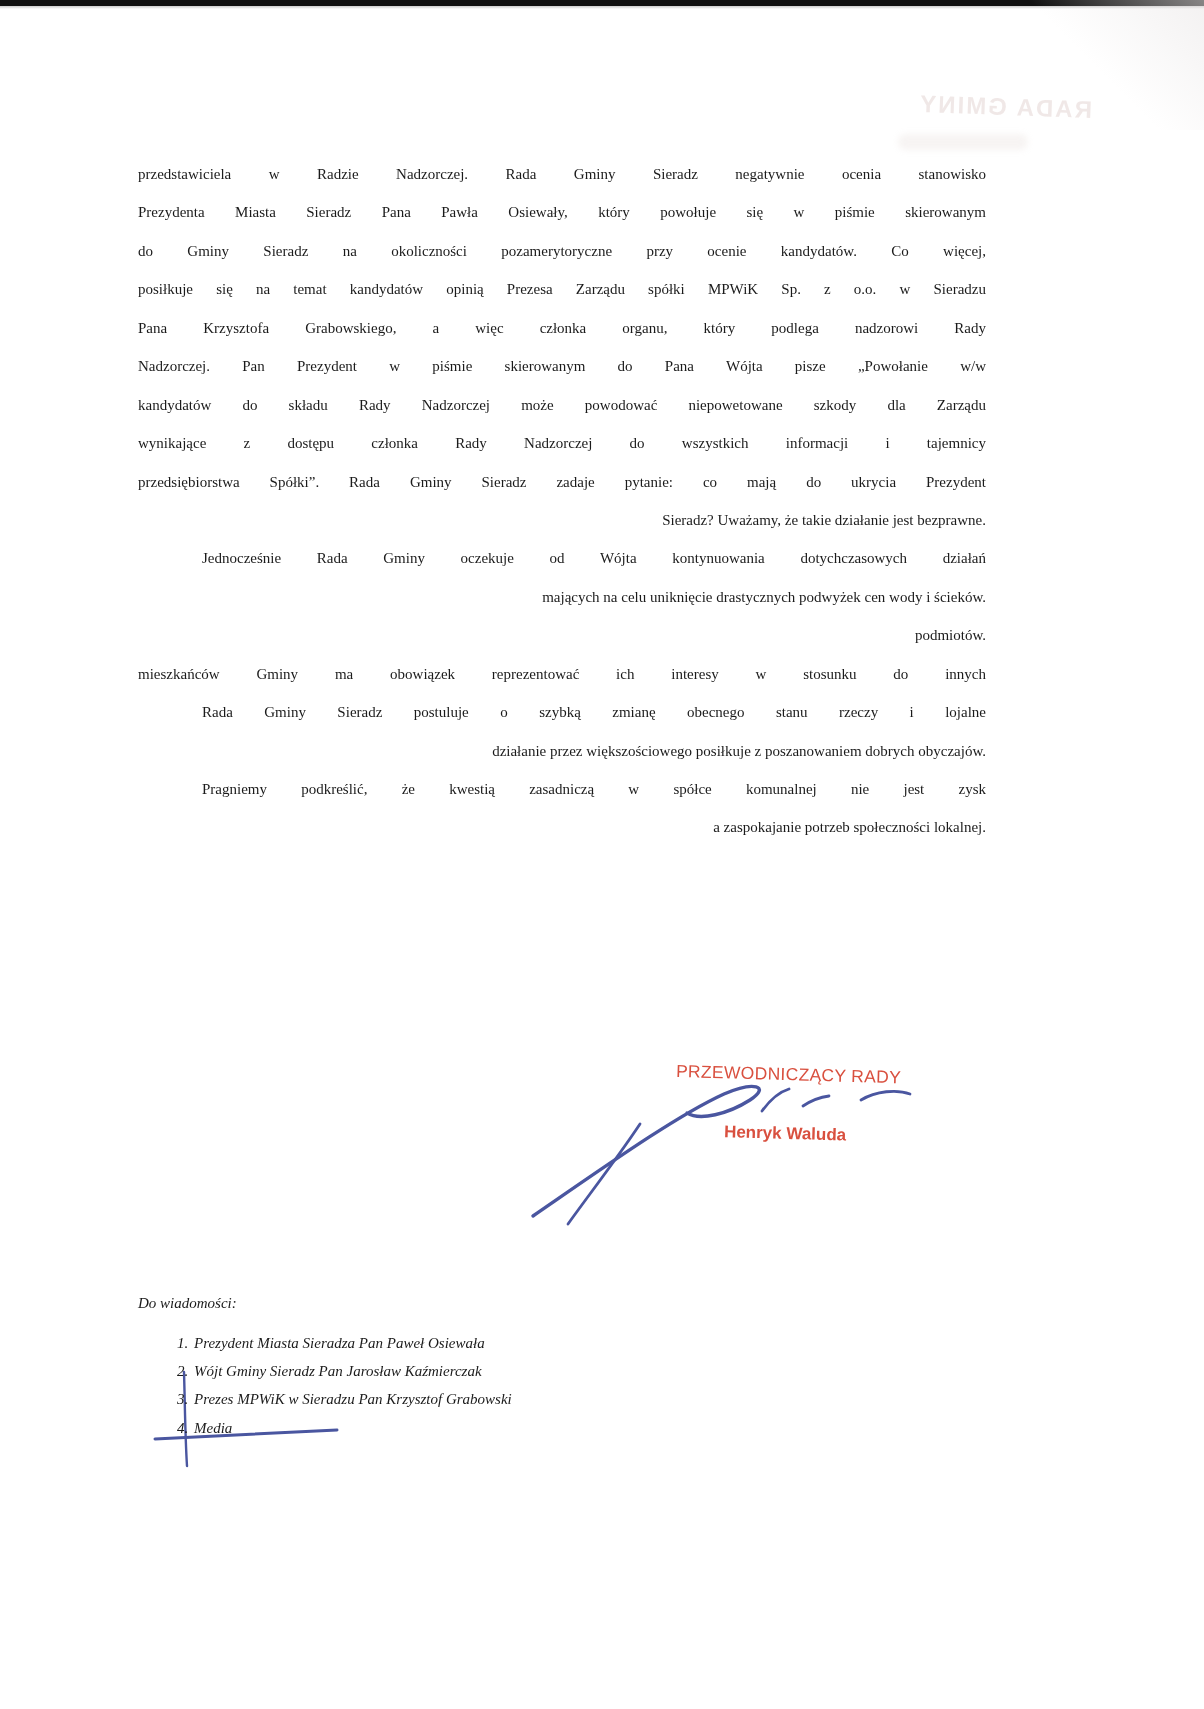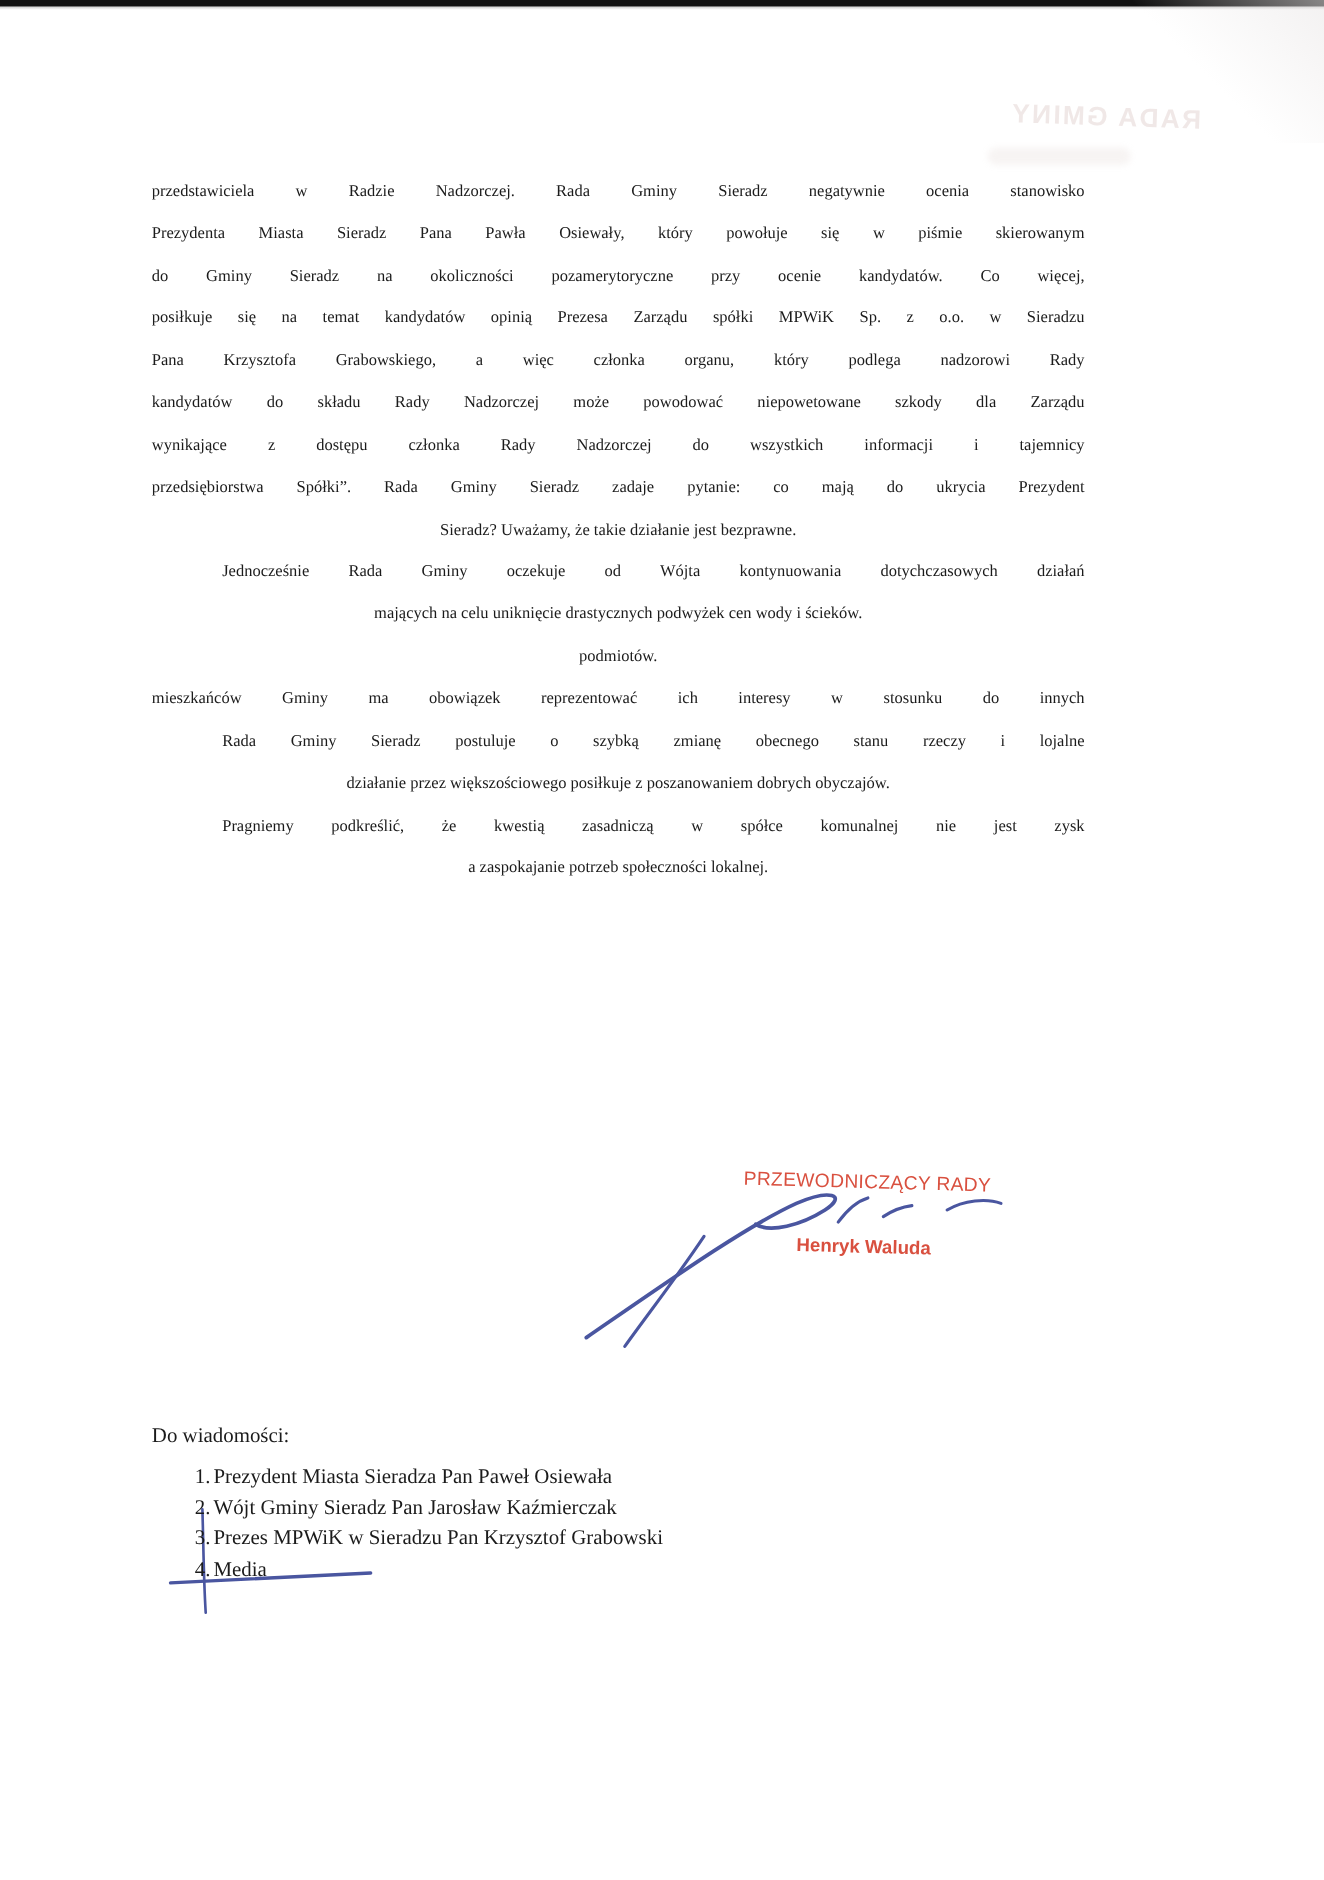--- a/index.html
+++ b/index.html
@@ -23,62 +23,63 @@
   }
   .ghost2{
     position:absolute;left:898px;top:134px;width:130px;height:16px;
     background:rgba(200,175,170,0.14);border-radius:8px;filter:blur(3px);
   }
   
   .doc-body{
     position:absolute;left:138px;top:155px;width:848px;
     font-size:15px;line-height:38.45px;
   }
-  .line{height:38.45px;white-space:normal;text-align:center;}
+  .line{height:38.45px;white-space:normal;text-align:right;}
   .line.j{text-align:justify;text-align-last:justify;-moz-text-align-last:justify;}
   .line.ind{padding-left:64px;}
   
   .stamp-title{
     position:absolute;left:676px;top:1064px;width:215px;
     font-family:"Liberation Sans","DejaVu Sans",sans-serif;
     font-size:17.5px;letter-spacing:.3px;white-space:nowrap;
     color:var(--stamp-color,#d9503f);
     transform:rotate(1.6deg);
   }
   .stamp-name{
     position:absolute;left:724px;top:1124px;width:130px;
     font-family:"Liberation Sans","DejaVu Sans",sans-serif;
     font-size:17px;font-weight:700;white-space:nowrap;
     color:var(--stamp-color,#d9503f);
     transform:rotate(1.6deg);
   }
   .ink-svg{position:absolute;left:0;top:0;width:1204px;height:1709px;pointer-events:none;}
   .ink-svg path{fill:none;stroke:var(--ink-color,#4a56a0);stroke-linecap:round;}
   
-  .dist{position:absolute;left:138px;top:1295px;width:700px;font-size:19px;}
+  .dist{position:absolute;left:138px;top:1295px;width:700px;font-size:15px;font-style:italic;}
   .dist-heading{height:34px;}
   .dist-item{height:28.2px;line-height:28.2px;display:flex;}
   .dist-item .num{width:56px;padding-left:39px;box-sizing:border-box;}
   .dist-item .txt{flex:1;}
 </style>
 </head>
 <body>
 
 <div class="scan-top-bar"></div>
 <div class="scan-top-fade"></div>
 <div class="corner-shade"></div>
 <div class="ghost">RADA GMINY</div>
 <div class="ghost2"></div>
 
 <div class="doc-body">
     <div class="line j">przedstawiciela w Radzie Nadzorczej. Rada Gminy Sieradz negatywnie ocenia stanowisko</div>
     <div class="line j">Prezydenta Miasta Sieradz Pana Pawła Osiewały, który powołuje się w piśmie skierowanym</div>
     <div class="line j">do Gminy Sieradz na okoliczności pozamerytoryczne przy ocenie kandydatów. Co więcej,</div>
     <div class="line j">posiłkuje się na temat kandydatów opinią Prezesa Zarządu spółki MPWiK Sp. z o.o. w Sieradzu</div>
     <div class="line j">Pana Krzysztofa Grabowskiego, a więc członka organu, który podlega nadzorowi Rady</div>
+    <div class="line j">Nadzorczej. Pan Prezydent w piśmie skierowanym do Pana Wójta pisze „Powołanie w/w</div>
     <div class="line j">kandydatów do składu Rady Nadzorczej może powodować niepowetowane szkody dla Zarządu</div>
     <div class="line j">wynikające z dostępu członka Rady Nadzorczej do wszystkich informacji i tajemnicy</div>
     <div class="line j">przedsiębiorstwa Spółki”. Rada Gminy Sieradz zadaje pytanie: co mają do ukrycia Prezydent</div>
     <div class="line">Sieradz? Uważamy, że takie działanie jest bezprawne.</div>
     <div class="line j ind">Jednocześnie Rada Gminy oczekuje od Wójta kontynuowania dotychczasowych działań</div>
     <div class="line">mających na celu uniknięcie drastycznych podwyżek cen wody i ścieków.</div>
     <div class="line">podmiotów.</div>
     <div class="line j">mieszkańców Gminy ma obowiązek reprezentować ich interesy w stosunku do innych</div>
     <div class="line j ind">Rada Gminy Sieradz postuluje o szybką zmianę obecnego stanu rzeczy i lojalne</div>
     <div class="line">działanie przez większościowego posiłkuje z poszanowaniem dobrych obyczajów.</div>

